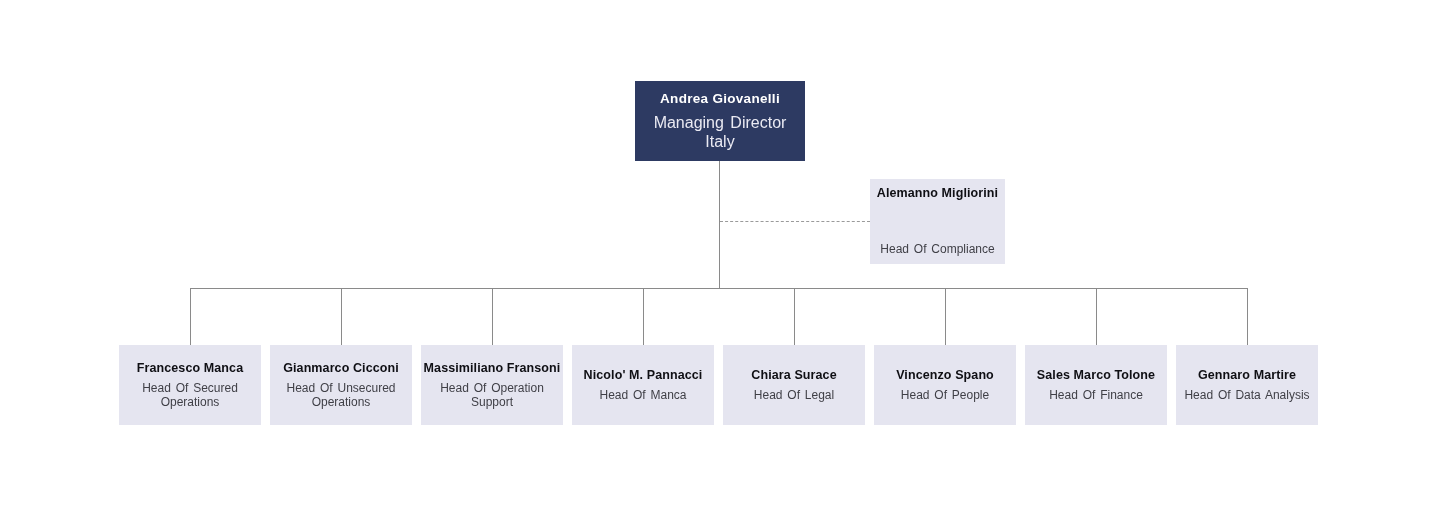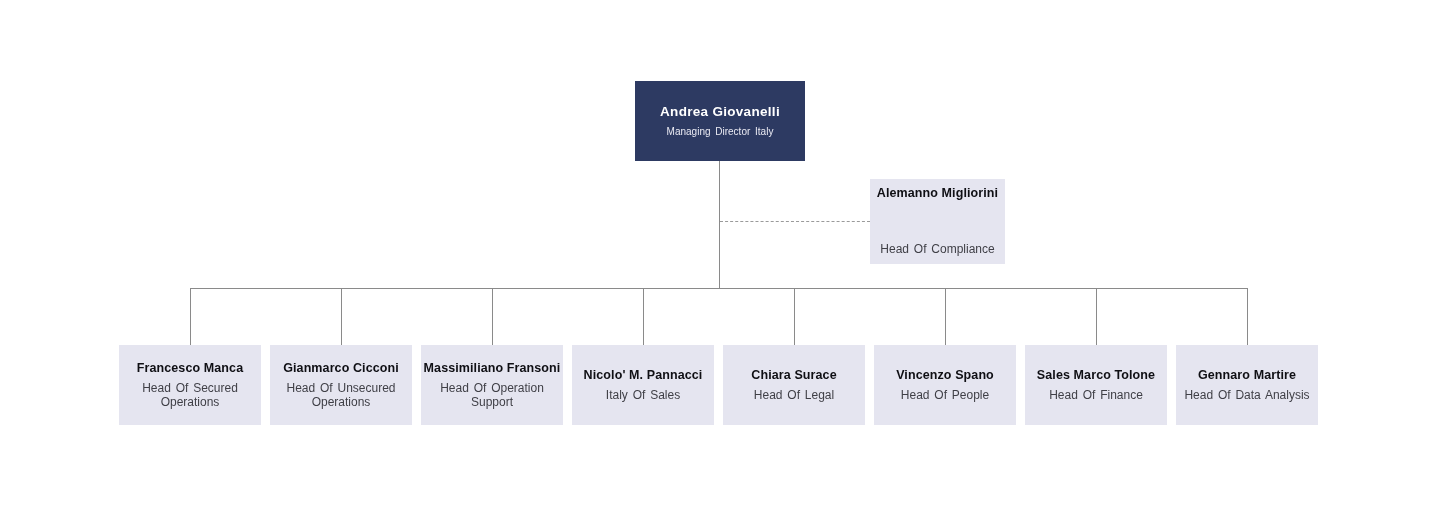--- a/index.html
+++ b/index.html
@@ -57,21 +57,21 @@
   .node.root {
     background: #2d3a62;
   }
   .node.root .name {
     color: #ffffff;
     font-size: 13.5px;
     letter-spacing: 0.3px;
   }
   .node.root .title {
     color: #eaeaf3;
-    font-size: 10px;
+    font-size: 16px;
     word-spacing: 2px;
     margin-top: 6px;
   }
   
   .reports-row {
     position: absolute;
     left: 119px;
     top: 345px;
     display: flex;
     gap: 9px;
@@ -118,21 +118,21 @@
     <div class="node">
       <div class="name">Gianmarco Cicconi</div>
       <div class="title">Head Of Unsecured Operations</div>
     </div>
     <div class="node">
       <div class="name">Massimiliano Fransoni</div>
       <div class="title">Head Of Operation Support</div>
     </div>
     <div class="node">
       <div class="name">Nicolo' M. Pannacci</div>
-      <div class="title">Italy Of Sales</div>
+      <div class="title">Head Of Manca</div>
     </div>
     <div class="node">
       <div class="name">Chiara Surace</div>
       <div class="title">Head Of Legal</div>
     </div>
     <div class="node">
       <div class="name">Vincenzo Spano</div>
       <div class="title">Head Of People</div>
     </div>
     <div class="node">

